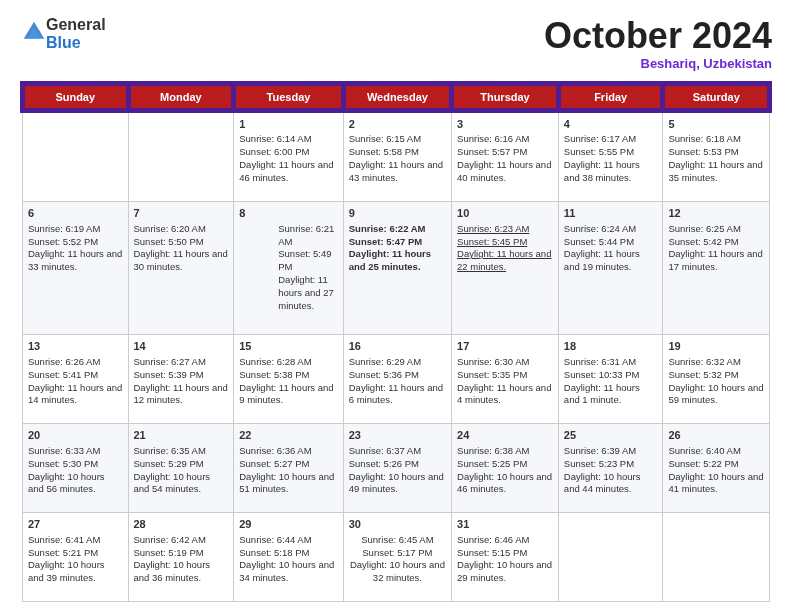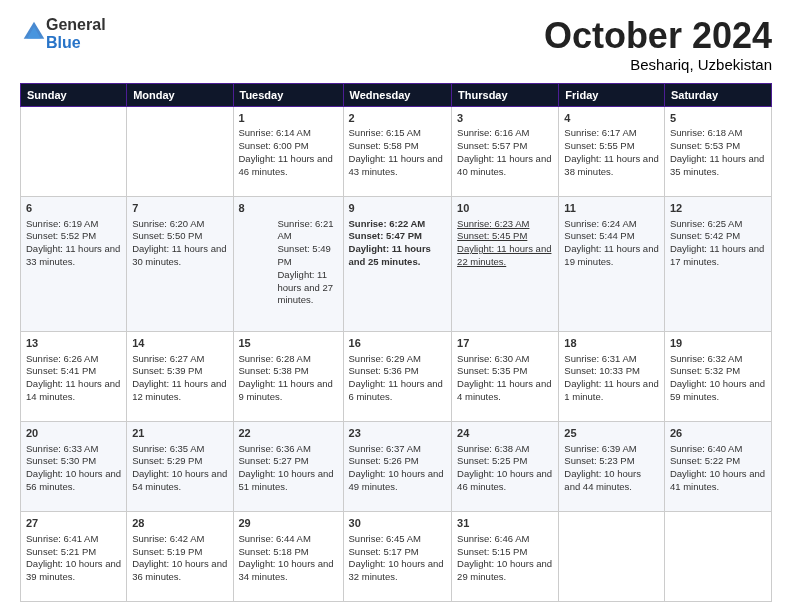--- a/index.html
+++ b/index.html
@@ -36,37 +36,38 @@
     .title-block {
       text-align: right;
     }
     .month-title {
       font-size: 36px;
       font-weight: bold;
       color: #222;
       line-height: 1.1;
     }
     .location {
-      font-size: 15px;
-      color: #000000;
+      font-size: 13px;
+      color: #6d28d9;
+      font-weight: bold;
     }
     .calendar {
       flex: 1;
       border-collapse: collapse;
       width: 100%;
       font-size: 10px;
     }
     .calendar thead th {
-      background: #0f172a;
+      background: #b91c1c;
       color: #fff;
       font-size: 11px;
       font-weight: bold;
       padding: 5px 6px;
-      text-align: left;
-      border: 1px solid #4c1d95;
+      text-align: center;
+      border: 5px solid #4c1d95;
     }
     .calendar tbody td {
       vertical-align: top;
       border: 1px solid #ccc;
       padding: 4px 5px;
       width: 113px;
       min-height: 80px;
       background: #fff;
       color: #333;
       font-size: 9.5px;
@@ -304,21 +305,21 @@
 Daylight: 10 hours and 36 minutes.</div>
           </td>
           <td>
             <span class="day-num">29</span>
             <div style="white-space: pre-line;">Sunrise: 6:44 AM
 Sunset: 5:18 PM
 Daylight: 10 hours and 34 minutes.</div>
           </td>
           <td>
             <span class="day-num">30</span>
-            <div style="white-space: pre-line;">Sunrise: 6:45 AM
+            <div style="white-space: pre-line; text-align: center;">Sunrise: 6:45 AM
 Sunset: 5:17 PM
 Daylight: 10 hours and 32 minutes.</div>
           </td>
           <td>
             <span class="day-num">31</span>
             <div style="white-space: pre-line;">Sunrise: 6:46 AM
 Sunset: 5:15 PM
 Daylight: 10 hours and 29 minutes.</div>
           </td>
           <td class="empty"></td>

